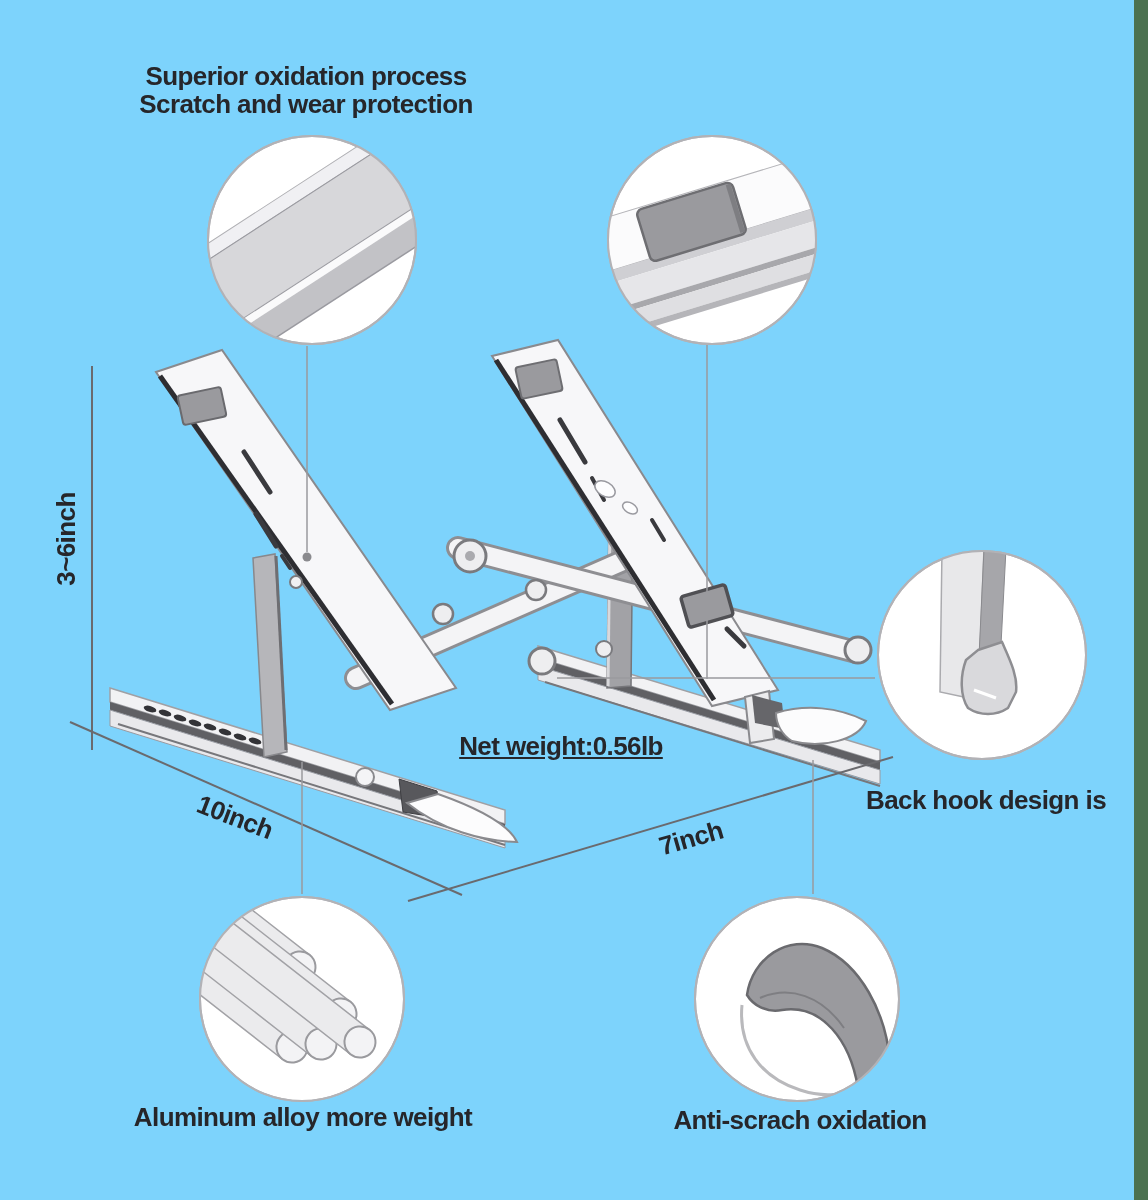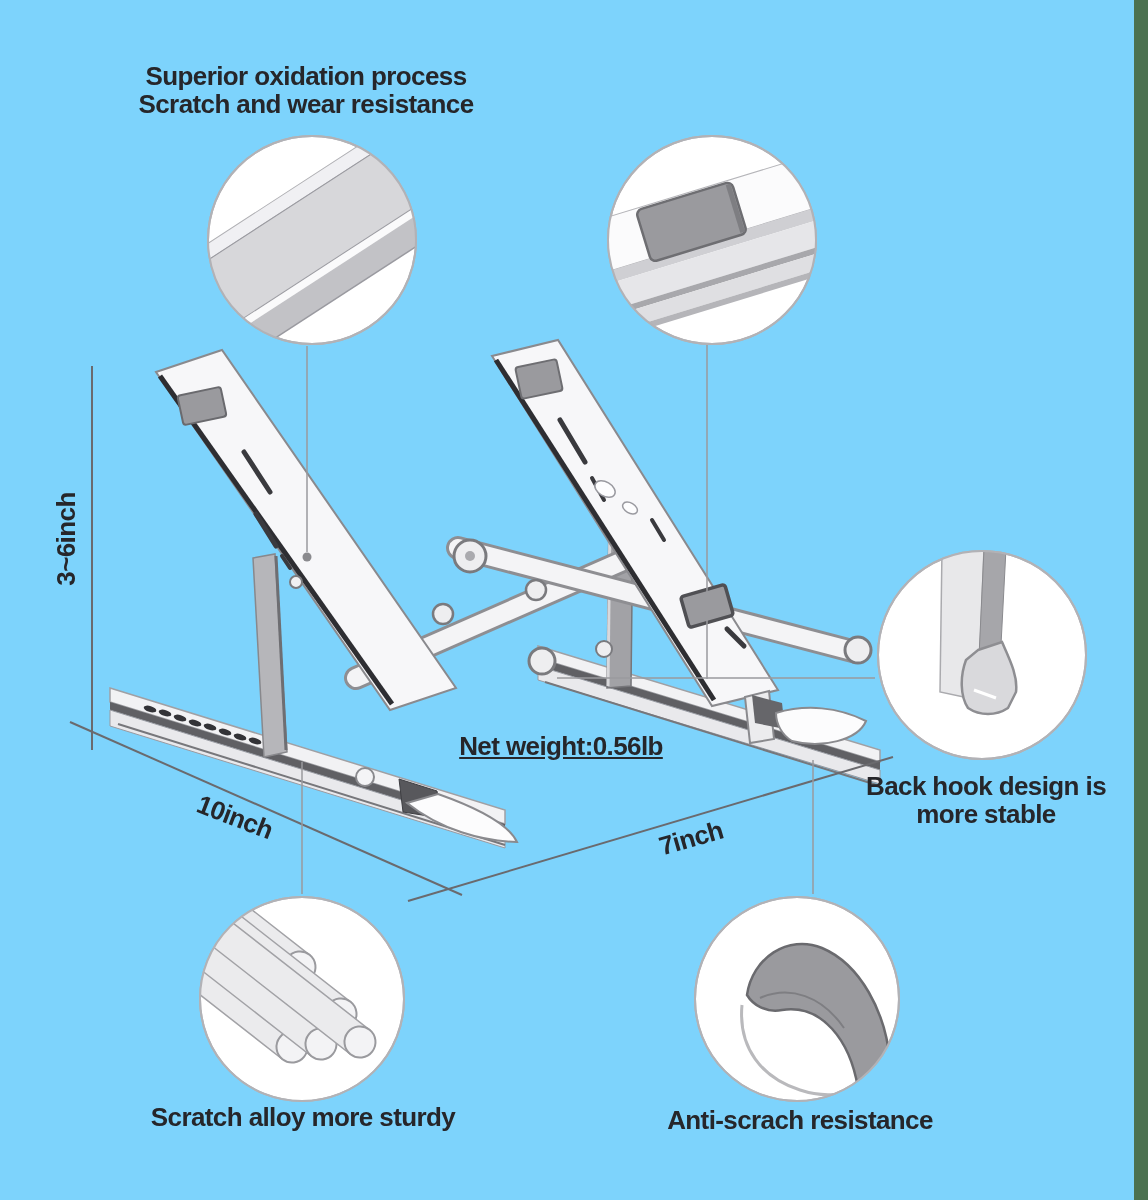--- a/index.html
+++ b/index.html
@@ -226,36 +226,35 @@
       <path d="M760,998 C790,985 822,996 844,1028" stroke="#7e7e82" stroke-width="2" fill="none"></path>
     </g>
     <circle cx="797" cy="999" r="102" fill="none" stroke="#b2b2b6" stroke-width="2"></circle>
   </g>
 
   <rect x="1134" y="0" width="14" height="1200" fill="#4b7150"></rect>
 </svg>
 
 <div class="label" style="left:306px;top:90px;">
   <div>Superior oxidation process</div>
-  <div>Scratch and wear resistance</div>
+  <div>Scratch and wear protection</div>
 </div>
 
 <div class="label" style="left:708px;top:90px;">
 </div>
 
 <div class="label rot-90" style="left:66px;top:539px;">3~6inch</div>
 
 <div class="label" style="left:561px;top:746px;text-decoration:underline;">Net weight:0.56lb</div>
 
 <div class="label rot21" style="left:235px;top:817px;">10inch</div>
 
 <div class="label rot-16" style="left:691px;top:838px;">7inch</div>
 
 <div class="label" style="left:986px;top:800px;">
   <div>Back hook design is</div>
-  <div>more stable</div>
-</div>
-
-<div class="label" style="left:303px;top:1117px;">Scratch alloy more sturdy</div>
-
-<div class="label" style="left:800px;top:1120px;">Anti-scrach resistance</div>
+</div>
+
+<div class="label" style="left:303px;top:1117px;">Aluminum alloy more weight</div>
+
+<div class="label" style="left:800px;top:1120px;">Anti-scrach oxidation</div>
 
 </div>
 
 </body></html>

